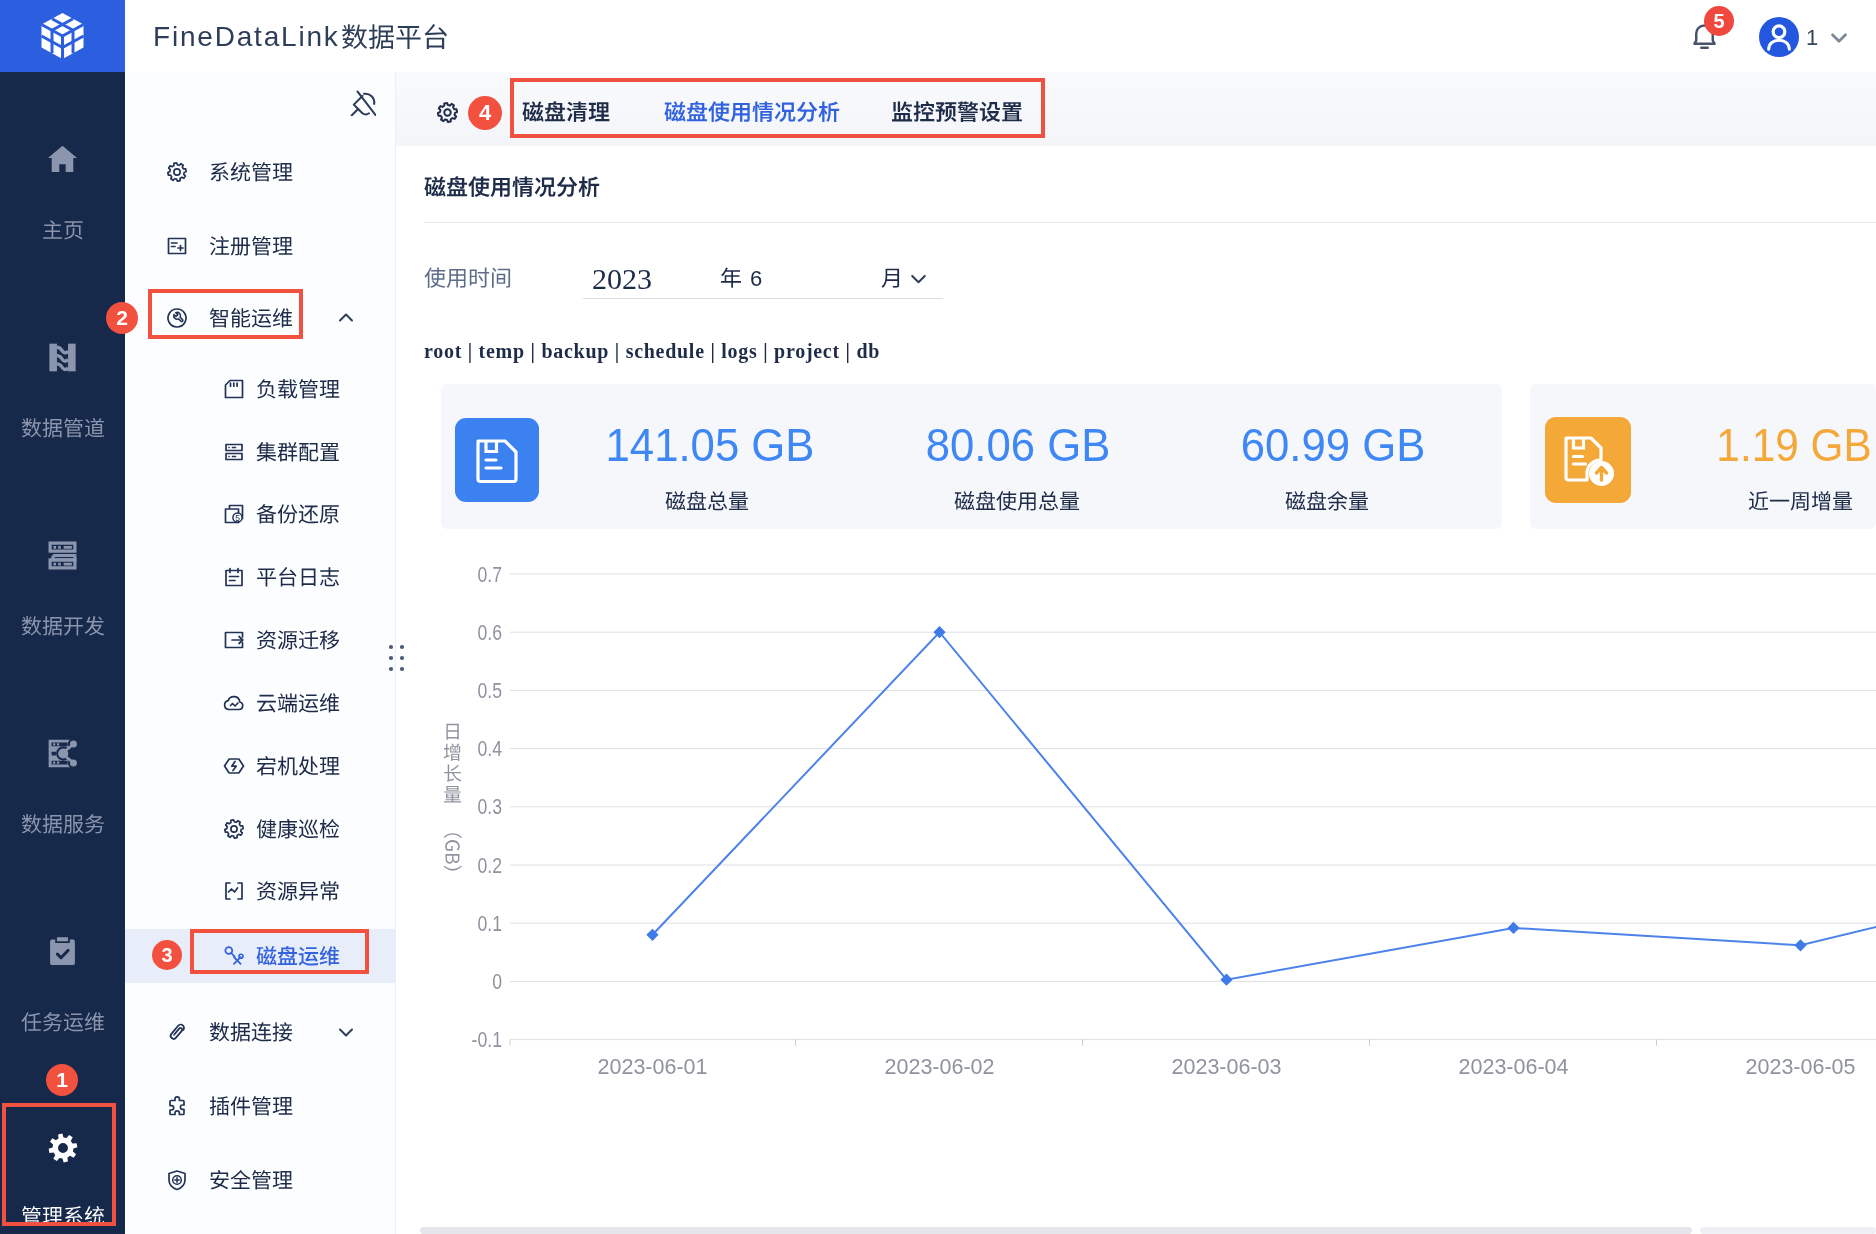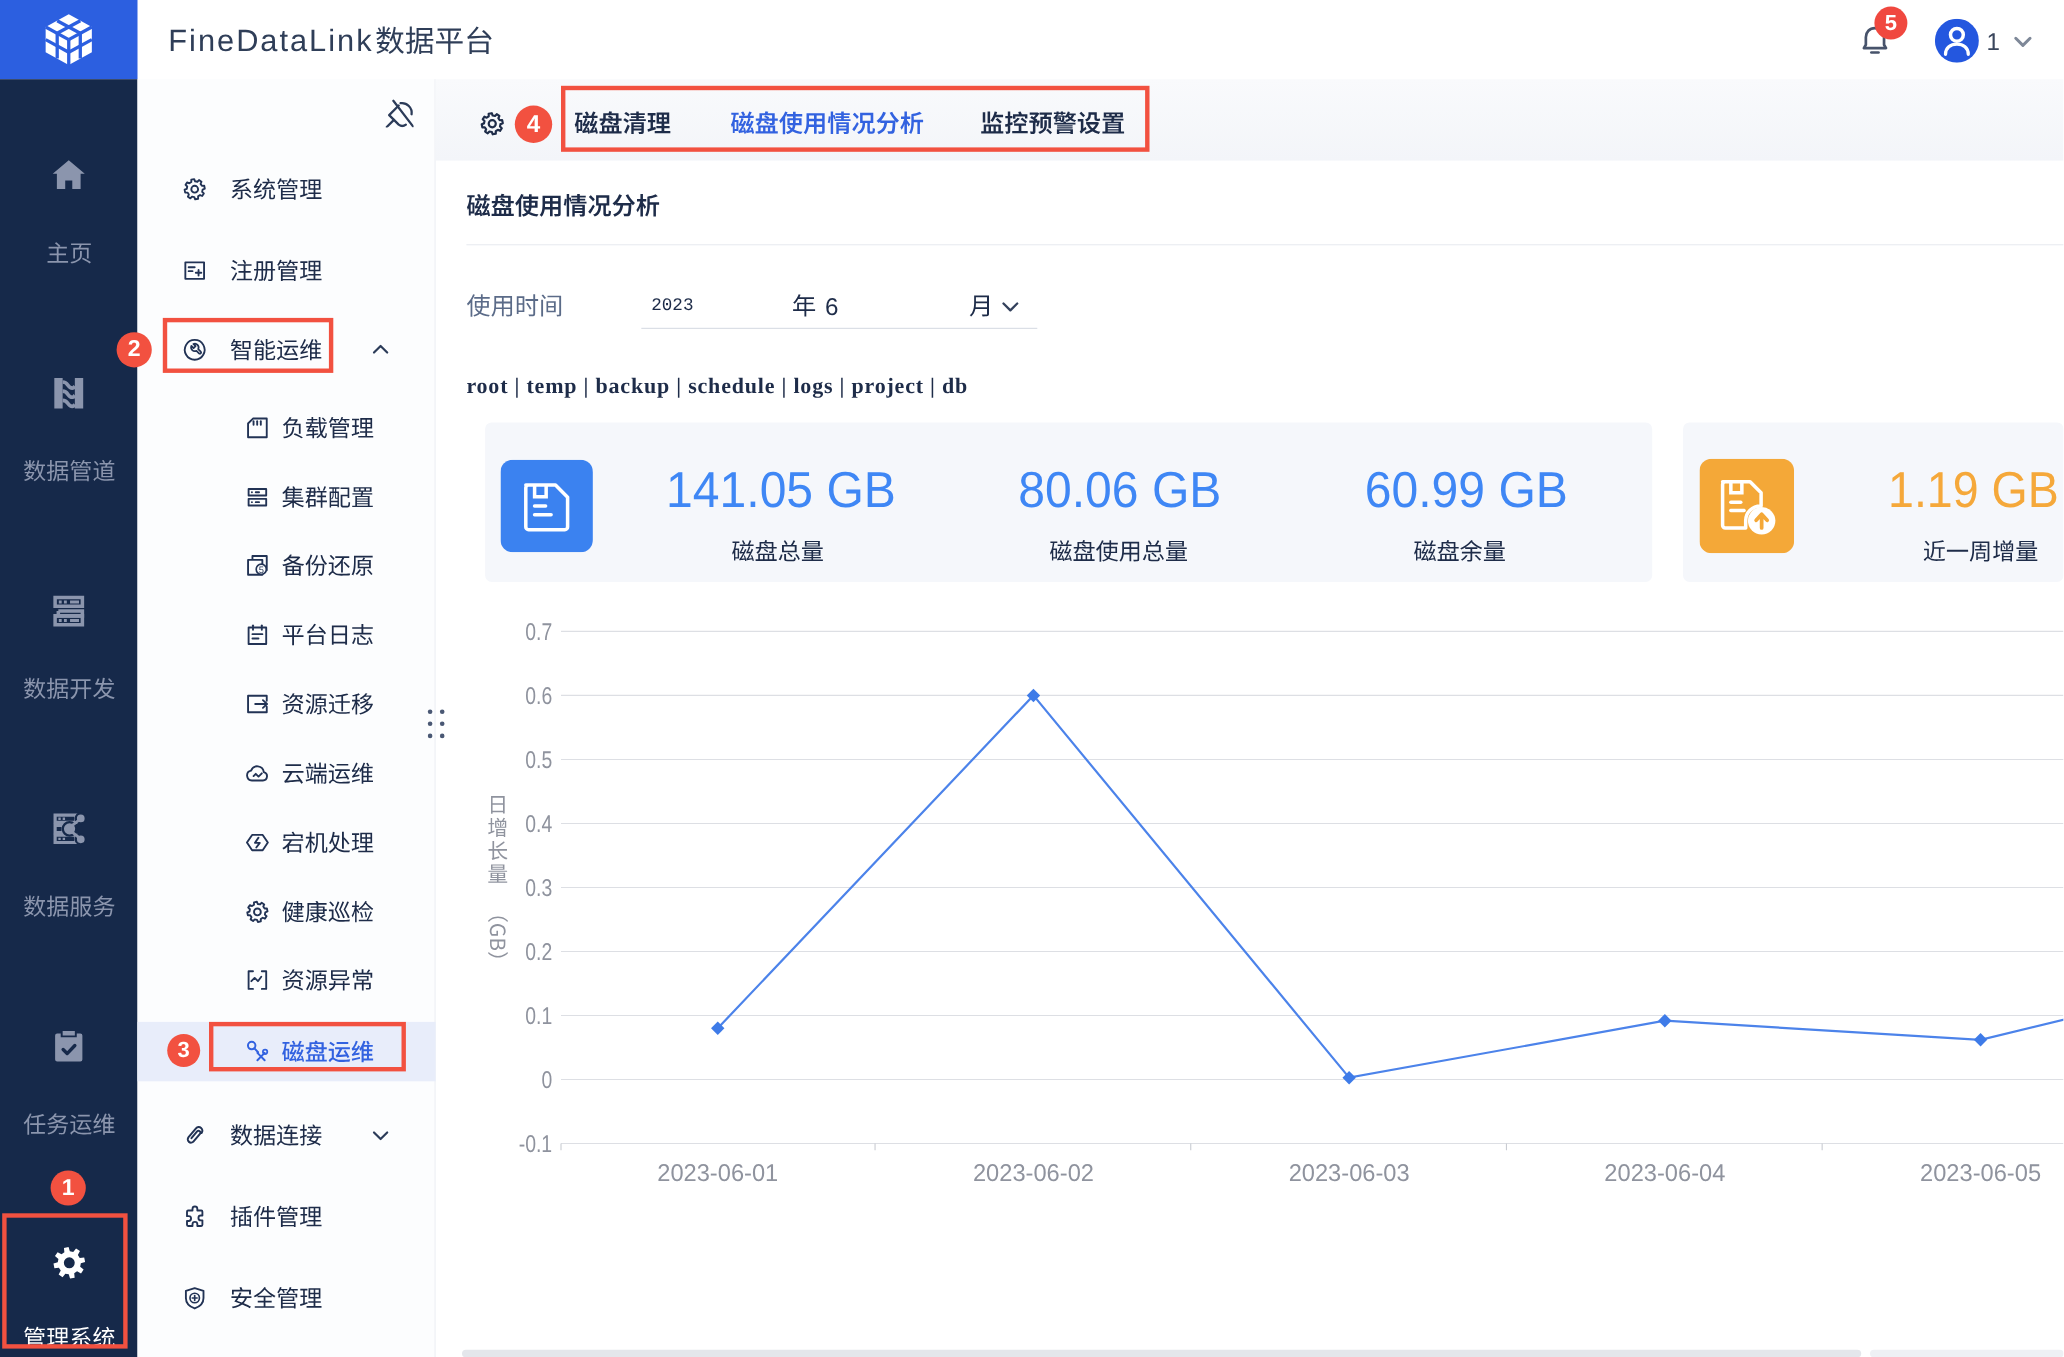--- a/index.html
+++ b/index.html
@@ -257,21 +257,21 @@
 <svg style="position:absolute;left:891.0px;top:94.4px" width="134" height="36" viewBox="0 -26.0 134 36">
       <path d="M13.2 -18.6 15.5 -18.1Q15.1 -16.4 14.4 -14.7Q13.8 -13.1 13 -11.6Q12.2 -10.2 11.3 -9.1Q11.1 -9.3 10.8 -9.6Q10.4 -9.9 10 -10.1Q9.7 -10.4 9.4 -10.5Q10.7 -12 11.7 -14.1Q12.7 -16.2 13.2 -18.6ZM13.5 -15.6H20.9V-13.5H12.6ZM1 -0.7H21.1V1.4H1ZM3.3 -6.9H18.9V-0H16.6V-4.9H14.3V-0H12.2V-4.9H9.9V-0H7.7V-4.9H5.5V-0H3.3ZM14 -11.4 15.8 -12.7Q16.5 -12.2 17.2 -11.5Q18 -10.9 18.7 -10.2Q19.4 -9.6 19.8 -9.1L17.9 -7.7Q17.5 -8.2 16.8 -8.9Q16.2 -9.5 15.4 -10.2Q14.7 -10.9 14 -11.4ZM6.8 -18.6H9.1V-7.9H6.8ZM2.4 -17.9H4.7V-8.6H2.4Z M22.6 -6.8Q23.9 -7.2 25.7 -7.8Q27.5 -8.4 29.3 -9L29.7 -6.9Q28 -6.3 26.3 -5.7Q24.5 -5.1 23.1 -4.6ZM22.9 -14.6H29.4V-12.4H22.9ZM25.2 -18.7H27.4V-0.9Q27.4 -0.1 27.2 0.4Q27 0.9 26.6 1.2Q26.1 1.4 25.4 1.5Q24.7 1.6 23.6 1.6Q23.6 1.2 23.4 0.5Q23.2 -0.1 23 -0.6Q23.6 -0.5 24.1 -0.5Q24.7 -0.5 24.9 -0.5Q25.1 -0.5 25.2 -0.6Q25.2 -0.7 25.2 -0.9ZM30.9 -7.7H41.7V-5.6H30.9ZM29.2 -0.9H43.3V1.2H29.2ZM29.9 -16.1H43V-12.2H40.8V-14.1H32.1V-12.1H29.9ZM35.1 -6.4H37.5V0.2H35.1ZM34.6 -18.2 36.8 -18.7Q37.1 -18 37.5 -17.2Q37.8 -16.4 38 -15.9L35.7 -15.2Q35.5 -15.8 35.2 -16.7Q34.9 -17.5 34.6 -18.2ZM36.9 -11.7 38.3 -13.1Q39 -12.5 39.8 -11.9Q40.6 -11.2 41.4 -10.6Q42.2 -10 42.7 -9.5L41.2 -7.9Q40.7 -8.4 40 -9.1Q39.3 -9.7 38.4 -10.4Q37.6 -11.1 36.9 -11.7ZM34 -13 36 -12.3Q35.4 -11.4 34.6 -10.6Q33.8 -9.7 33 -9Q32.1 -8.3 31.3 -7.7Q31.2 -7.9 31 -8.3Q30.7 -8.6 30.4 -9Q30.2 -9.3 30 -9.5Q31.1 -10.2 32.2 -11.1Q33.3 -12 34 -13Z M45.1 -17.7H52.2V-15.6H45.1ZM44.7 -10.5H53V-8.4H44.7ZM48 -9.5H50.3V-0.7Q50.3 0.2 50.1 0.7Q49.9 1.2 49.3 1.5Q48.8 1.7 47.9 1.8Q47.1 1.9 46 1.9Q45.9 1.4 45.7 0.7Q45.5 0.1 45.3 -0.4Q46 -0.4 46.7 -0.4Q47.4 -0.4 47.6 -0.4Q47.9 -0.4 47.9 -0.4Q48 -0.5 48 -0.7ZM51.5 -17.7H52L52.4 -17.8L53.8 -16.8Q53.3 -15.9 52.6 -15Q52 -14.1 51.2 -13.3Q50.5 -12.5 49.8 -11.9Q49.6 -12.2 49.2 -12.6Q48.8 -13 48.5 -13.2Q49.1 -13.8 49.6 -14.5Q50.2 -15.2 50.7 -15.9Q51.2 -16.6 51.5 -17.2ZM52.3 -10.5H52.6L53 -10.5L54.4 -10.2Q54.1 -8.9 53.6 -7.4Q53.2 -6 52.8 -5.1L51 -5.5Q51.2 -6.1 51.5 -6.9Q51.7 -7.7 51.9 -8.5Q52.2 -9.4 52.3 -10.2ZM45.6 -13 46.9 -14.5Q47.7 -14 48.6 -13.4Q49.6 -12.8 50.5 -12.2Q51.4 -11.6 52 -11.2L50.7 -9.4Q50.2 -9.9 49.3 -10.5Q48.4 -11.1 47.4 -11.8Q46.4 -12.4 45.6 -13ZM54.1 -17.7H65.3V-15.7H54.1ZM58.6 -16.7 61.2 -16.4Q60.9 -15.4 60.6 -14.4Q60.2 -13.4 59.9 -12.7L57.9 -13.1Q58.1 -13.9 58.3 -14.9Q58.5 -15.9 58.6 -16.7ZM58.4 -10.6H60.7V-6.5Q60.7 -5.4 60.4 -4.3Q60.2 -3.1 59.6 -2Q58.9 -1 57.6 0Q56.4 1 54.3 1.8Q54.1 1.4 53.7 0.9Q53.3 0.4 52.9 0.1Q54.7 -0.5 55.9 -1.3Q57 -2.1 57.5 -3Q58.1 -3.9 58.3 -4.8Q58.4 -5.7 58.4 -6.5ZM59.9 -1.6 61.5 -3Q62.1 -2.5 62.8 -1.9Q63.6 -1.3 64.3 -0.7Q65 -0.1 65.4 0.4L63.8 2Q63.4 1.5 62.7 0.9Q62 0.2 61.3 -0.4Q60.6 -1.1 59.9 -1.6ZM54.8 -13.9H64.4V-3.4H62.1V-11.8H57V-3.3H54.8Z M71.2 0H82.8V1.2H71.2ZM70 -4.3H84.1V-3.1H70ZM70 -6.2H84.1V-5H70ZM67.4 -8.4H86.7V-6.9H67.4ZM69.8 -2.4H84.4V1.9H82.1V-1.2H72V1.9H69.8ZM67.1 -17.7H77.6V-16.3H67.1ZM69.5 -18.6H71.4V-15.6H69.5ZM73.4 -18.6H75.4V-15.7H73.4ZM79.7 -16.8H86.9V-15.3H79.7ZM69.3 -15.1H75.4V-13.9H69.3ZM79.8 -18.7 81.6 -18.2Q81.1 -16.6 80.1 -15.1Q79.2 -13.7 78.1 -12.7Q77.9 -12.9 77.6 -13.1Q77.4 -13.3 77.1 -13.6Q76.8 -13.8 76.5 -13.9Q77.6 -14.8 78.5 -16Q79.3 -17.3 79.8 -18.7ZM83.6 -16.1 85.6 -16Q85.2 -14.1 84.2 -12.8Q83.2 -11.5 81.8 -10.6Q80.3 -9.7 78.5 -9.1Q78.4 -9.4 78.2 -9.7Q78 -10 77.8 -10.3Q77.6 -10.6 77.4 -10.8Q79.9 -11.4 81.5 -12.7Q83.1 -13.9 83.6 -16.1ZM80.2 -15.6Q81.1 -13.8 83 -12.5Q84.8 -11.2 87.4 -10.7Q87 -10.4 86.7 -9.9Q86.3 -9.4 86.1 -9Q83.4 -9.7 81.5 -11.3Q79.6 -12.8 78.6 -15.2ZM69.1 -13.3H73.6V-10H69.1V-11.1H72V-12.1H69.1ZM74.8 -15.1H76.8Q76.8 -15.1 76.8 -14.8Q76.8 -14.6 76.8 -14.4Q76.7 -13 76.6 -12Q76.5 -11.1 76.4 -10.6Q76.2 -10 76 -9.8Q75.8 -9.5 75.5 -9.4Q75.2 -9.3 74.9 -9.2Q74.6 -9.2 74.2 -9.2Q73.7 -9.2 73.2 -9.2Q73.2 -9.5 73.1 -10Q72.9 -10.4 72.8 -10.8Q73.2 -10.7 73.4 -10.7Q73.7 -10.7 73.9 -10.7Q74 -10.7 74.1 -10.7Q74.2 -10.8 74.3 -10.9Q74.5 -11.1 74.6 -12Q74.7 -12.8 74.8 -14.8ZM69 -15.8 70.8 -15.5Q70.3 -14.4 69.6 -13.4Q68.9 -12.4 67.8 -11.6Q67.6 -11.9 67.2 -12.2Q66.8 -12.6 66.5 -12.8Q67.5 -13.5 68.1 -14.3Q68.7 -15.1 69 -15.8ZM68.5 -13.3H70.1V-9.4H68.5ZM75.4 -9.3 77.5 -9.8Q77.8 -9.4 78 -8.9Q78.3 -8.4 78.4 -8L76.2 -7.4Q76.1 -7.8 75.9 -8.3Q75.6 -8.9 75.4 -9.3Z M90.3 -16.9 91.9 -18.3Q92.5 -17.8 93.1 -17.2Q93.8 -16.6 94.4 -16.1Q95 -15.5 95.4 -15L93.8 -13.3Q93.4 -13.8 92.8 -14.5Q92.3 -15.1 91.6 -15.7Q90.9 -16.4 90.3 -16.9ZM91.7 1.6 91.2 -0.5 91.6 -1.3 95.9 -4.8Q96.1 -4.3 96.3 -3.7Q96.6 -3.1 96.8 -2.8Q95.3 -1.6 94.3 -0.8Q93.4 -0 92.9 0.4Q92.3 0.9 92.1 1.1Q91.8 1.4 91.7 1.6ZM88.8 -11.8H92.8V-9.6H88.8ZM99 -17.9H105V-15.7H99ZM96.4 -9H106.5V-6.8H96.4ZM105.8 -9H106.2L106.6 -9.1L108.1 -8.5Q107.4 -6.2 106.2 -4.5Q105.1 -2.8 103.5 -1.5Q102 -0.3 100.1 0.5Q98.2 1.4 96.1 1.9Q96 1.4 95.7 0.8Q95.4 0.2 95 -0.2Q97 -0.5 98.7 -1.2Q100.4 -1.9 101.8 -3Q103.2 -4 104.2 -5.4Q105.3 -6.9 105.8 -8.7ZM99.1 -7.2Q100 -5.4 101.4 -4Q102.9 -2.6 104.9 -1.6Q106.9 -0.6 109.4 -0.2Q109.1 0.1 108.8 0.5Q108.6 0.8 108.3 1.2Q108.1 1.6 107.9 1.9Q104.1 1 101.4 -1.1Q98.7 -3.3 97.1 -6.6ZM98.5 -17.9H100.7V-15.4Q100.7 -14.3 100.4 -13.2Q100.1 -12.1 99.2 -11.1Q98.4 -10.1 96.8 -9.3Q96.7 -9.6 96.4 -9.9Q96.1 -10.3 95.8 -10.6Q95.5 -10.9 95.3 -11.1Q96.7 -11.7 97.4 -12.4Q98 -13.1 98.2 -13.9Q98.5 -14.7 98.5 -15.5ZM103.9 -17.9H106.1V-13Q106.1 -12.5 106.2 -12.3Q106.2 -12.1 106.5 -12.1Q106.6 -12.1 106.9 -12.1Q107.1 -12.1 107.4 -12.1Q107.6 -12.1 107.7 -12.1Q108 -12.1 108.3 -12.2Q108.7 -12.2 108.9 -12.3Q108.9 -11.8 109 -11.3Q109 -10.7 109.1 -10.3Q108.8 -10.2 108.5 -10.2Q108.1 -10.1 107.8 -10.1Q107.6 -10.1 107.3 -10.1Q107 -10.1 106.7 -10.1Q106.4 -10.1 106.3 -10.1Q105.3 -10.1 104.8 -10.4Q104.2 -10.7 104.1 -11.4Q103.9 -12 103.9 -13ZM91.7 1.6Q91.6 1.3 91.4 0.9Q91.2 0.5 90.9 0.2Q90.7 -0.2 90.5 -0.4Q90.7 -0.6 91 -0.9Q91.2 -1.2 91.4 -1.6Q91.6 -2 91.6 -2.6V-11.8H93.9V-0.8Q93.9 -0.8 93.5 -0.6Q93.2 -0.3 92.8 0Q92.3 0.4 92 0.8Q91.7 1.2 91.7 1.6Z M124.5 -16.2V-14.8H127.4V-16.2ZM119.6 -16.2V-14.8H122.4V-16.2ZM114.6 -16.2V-14.8H117.4V-16.2ZM112.4 -17.8H129.8V-13.1H112.4ZM111.4 -12.1H130.3V-10.4H111.4ZM119.7 -13.6 122.1 -13.5Q122 -12.3 121.7 -11Q121.5 -9.7 121.3 -8.8H119.1Q119.2 -9.4 119.3 -10.3Q119.4 -11.1 119.5 -12Q119.6 -12.9 119.7 -13.6ZM111.2 -0.4H130.9V1.3H111.2ZM115 -7H126.9V-5.8H115ZM115.1 -4.8H126.9V-3.6H115.1ZM115.2 -2.6H127.1V-1.4H115.2ZM113.8 -9.4H128.1V0.5H125.8V-7.9H116.1V0.5H113.8Z" fill="#1e2c49"></path>
     </svg>
 <svg style="position:absolute;left:424.0px;top:169.4px" width="178" height="36" viewBox="0 -26.0 178 36">
       <path d="M0.8 -17.5H7.5V-15.6H0.8ZM3.1 -10.8H7.3V-0.8H3.1V-2.7H5.5V-9H3.1ZM3 -16.5 5 -16.2Q4.7 -13.9 4.2 -11.7Q3.7 -9.5 3 -7.6Q2.3 -5.7 1.3 -4.2Q1.3 -4.5 1.1 -4.9Q1 -5.4 0.8 -5.8Q0.6 -6.3 0.4 -6.5Q1.2 -7.7 1.7 -9.3Q2.2 -10.9 2.5 -12.7Q2.8 -14.5 3 -16.5ZM2.2 -10.8H3.9V0.9H2.2ZM7.9 -14.8H21.2V-12.7H7.9ZM9.7 -17.9 11.6 -18.6Q12.2 -17.9 12.7 -17Q13.1 -16.1 13.4 -15.4L11.4 -14.5Q11.2 -15.2 10.7 -16.2Q10.2 -17.1 9.7 -17.9ZM11.6 -3.8 13.2 -4Q13.4 -3.2 13.7 -2.3Q13.9 -1.3 14 -0.4Q14.2 0.5 14.3 1.2L12.6 1.5Q12.6 0.8 12.4 -0.1Q12.3 -1 12.1 -2Q11.8 -3 11.6 -3.8ZM17.1 -18.6 19.4 -18Q18.9 -16.9 18.3 -15.8Q17.7 -14.6 17.2 -13.9L15.3 -14.5Q15.7 -15 16 -15.8Q16.3 -16.5 16.6 -17.2Q16.9 -18 17.1 -18.6ZM18.5 -3.8 20.1 -4.1Q20.4 -3.3 20.7 -2.3Q21 -1.4 21.2 -0.4Q21.4 0.5 21.5 1.2L19.8 1.6Q19.7 0.8 19.5 -0.1Q19.3 -1 19 -2Q18.8 -2.9 18.5 -3.8ZM8.1 -5.3Q8.1 -5.5 7.9 -5.8Q7.8 -6.2 7.7 -6.6Q7.6 -6.9 7.4 -7.2Q7.7 -7.3 7.9 -7.5Q8.1 -7.8 8.4 -8.2Q8.5 -8.5 8.8 -9.2Q9.1 -9.9 9.5 -10.9Q9.8 -11.9 10 -12.8L12 -12Q11.5 -10.5 10.7 -9Q9.9 -7.5 9.1 -6.3V-6.3Q9.1 -6.3 8.9 -6.1Q8.6 -5.9 8.4 -5.7Q8.1 -5.5 8.1 -5.3ZM8.1 -5.3 8.1 -6.8 9 -7.4 12.5 -7.7Q12.4 -7.3 12.4 -6.8Q12.3 -6.3 12.3 -5.9Q11.1 -5.8 10.4 -5.7Q9.6 -5.6 9.2 -5.6Q8.7 -5.5 8.5 -5.4Q8.3 -5.4 8.1 -5.3ZM7.9 1.1Q7.8 0.9 7.7 0.5Q7.6 0.2 7.4 -0.2Q7.3 -0.6 7.2 -0.8Q7.6 -0.9 7.9 -1.4Q8.3 -1.8 8.7 -2.5Q9 -2.8 9.4 -3.6Q9.9 -4.4 10.4 -5.5Q11 -6.6 11.5 -7.8Q12.1 -9.1 12.5 -10.3L14.5 -9.5Q13.8 -7.8 12.9 -6.1Q12 -4.4 11 -2.8Q10.1 -1.3 9.1 -0V0Q9.1 0 8.9 0.1Q8.7 0.2 8.5 0.4Q8.2 0.6 8 0.8Q7.9 0.9 7.9 1.1ZM7.9 1.1 7.8 -0.5 8.7 -1.1 13.3 -1.7Q13.3 -1.3 13.2 -0.8Q13.2 -0.3 13.2 -0Q11.7 0.2 10.7 0.4Q9.7 0.6 9.1 0.7Q8.6 0.8 8.3 0.9Q8 1 7.9 1.1ZM14.6 -5.3Q14.6 -5.5 14.4 -5.9Q14.3 -6.2 14.2 -6.6Q14 -7 13.9 -7.2Q14.2 -7.3 14.4 -7.6Q14.6 -7.9 14.8 -8.3Q14.9 -8.6 15.2 -9.3Q15.5 -10 15.9 -10.9Q16.2 -11.9 16.3 -12.9L18.4 -12Q18 -11 17.6 -10Q17.2 -9 16.7 -8Q16.1 -7.1 15.6 -6.4V-6.3Q15.6 -6.3 15.4 -6.1Q15.1 -6 14.9 -5.7Q14.6 -5.5 14.6 -5.3ZM14.6 -5.3 14.6 -6.8 15.5 -7.4 19 -7.7Q18.9 -7.3 18.9 -6.8Q18.8 -6.2 18.8 -5.9Q17.6 -5.8 16.9 -5.7Q16.1 -5.6 15.7 -5.5Q15.2 -5.5 15 -5.4Q14.8 -5.3 14.6 -5.3ZM14.7 1.1Q14.6 0.9 14.5 0.5Q14.4 0.2 14.3 -0.2Q14.1 -0.6 14 -0.9Q14.4 -1 14.7 -1.4Q15.1 -1.8 15.5 -2.5Q15.7 -2.9 16.1 -3.7Q16.5 -4.4 17.1 -5.5Q17.6 -6.6 18.1 -7.8Q18.6 -9.1 19 -10.3L21 -9.5Q20.3 -7.8 19.5 -6.1Q18.7 -4.4 17.8 -2.8Q16.9 -1.3 15.9 -0.1V0Q15.9 0 15.8 0.1Q15.6 0.2 15.3 0.4Q15.1 0.6 14.9 0.8Q14.7 0.9 14.7 1.1ZM14.7 1.1 14.6 -0.5 15.5 -1.1 20.2 -1.8Q20.2 -1.4 20.2 -0.8Q20.1 -0.3 20.2 -0Q18.5 0.2 17.5 0.4Q16.5 0.6 16 0.7Q15.4 0.8 15.1 0.9Q14.9 1 14.7 1.1Z M27.4 -17H39.1V-15.2H27.4ZM23.1 -12.3H43.1V-10.2H23.1ZM26.4 -17H28.7V-13.1Q28.7 -11.9 28.4 -10.5Q28.2 -9.1 27.4 -7.9Q26.7 -6.6 25.2 -5.7Q25 -5.9 24.7 -6.2Q24.4 -6.5 24 -6.9Q23.7 -7.2 23.4 -7.3Q24.8 -8.1 25.4 -9.1Q26 -10.1 26.2 -11.2Q26.4 -12.2 26.4 -13.2ZM37.9 -17H40.3V-8.5Q40.3 -7.7 40.1 -7.3Q39.9 -6.8 39.3 -6.6Q38.7 -6.4 37.9 -6.3Q37.1 -6.3 36 -6.3Q35.9 -6.7 35.7 -7.3Q35.5 -7.8 35.3 -8.2Q35.9 -8.2 36.6 -8.2Q37.3 -8.2 37.5 -8.2Q37.9 -8.2 37.9 -8.5ZM31.9 -18.8 34.5 -18.4Q34.1 -17.7 33.8 -17.1Q33.5 -16.5 33.3 -16L31 -16.5Q31.2 -17 31.5 -17.7Q31.8 -18.3 31.9 -18.8ZM30.6 -13.7 31.7 -15.1Q32.3 -14.9 33 -14.6Q33.7 -14.3 34.3 -13.9Q34.9 -13.6 35.3 -13.2L34.1 -11.7Q33.8 -12.1 33.2 -12.4Q32.6 -12.8 31.9 -13.2Q31.2 -13.5 30.6 -13.7ZM30.3 -8.9 31.5 -10.3Q32.1 -10 32.8 -9.7Q33.5 -9.3 34.1 -9Q34.8 -8.6 35.2 -8.3L34 -6.8Q33.6 -7.1 33 -7.5Q32.4 -7.9 31.7 -8.3Q31 -8.6 30.3 -8.9ZM22.9 -0.7H43.1V1.3H22.9ZM25.3 -5.8H40.7V0.3H38.4V-4H36.2V0.3H34.1V-4H31.9V0.3H29.7V-4H27.5V0.3H25.3Z M51.2 -16.4H65.3V-14.2H51.2ZM53.9 -10.6V-8.1H62.4V-10.6ZM51.8 -12.5H64.7V-6.2H51.8ZM53.6 -5.9Q54.6 -4.2 56.3 -3.1Q58.1 -1.9 60.4 -1.2Q62.7 -0.5 65.6 -0.2Q65.3 0 65.1 0.4Q64.8 0.8 64.6 1.2Q64.3 1.6 64.2 1.9Q61.2 1.5 58.9 0.6Q56.5 -0.3 54.7 -1.8Q52.9 -3.2 51.7 -5.3ZM56.9 -18.5H59.3V-8.6Q59.3 -7.2 59.1 -6Q58.9 -4.7 58.5 -3.5Q58.1 -2.3 57.2 -1.3Q56.4 -0.3 55.1 0.5Q53.7 1.4 51.8 1.9Q51.7 1.7 51.4 1.3Q51.2 0.9 50.9 0.6Q50.6 0.2 50.3 -0Q52.2 -0.5 53.4 -1.1Q54.6 -1.8 55.3 -2.6Q56 -3.4 56.4 -4.4Q56.7 -5.4 56.8 -6.4Q56.9 -7.5 56.9 -8.6ZM49.8 -18.7 52 -18Q51.2 -16.1 50.2 -14.3Q49.2 -12.4 48 -10.8Q46.8 -9.1 45.6 -7.9Q45.5 -8.2 45.3 -8.6Q45 -9.1 44.8 -9.6Q44.5 -10 44.3 -10.3Q45.4 -11.3 46.4 -12.7Q47.4 -14 48.3 -15.5Q49.2 -17.1 49.8 -18.7ZM47.6 -12.7 49.8 -14.9 49.8 -14.9V2H47.6Z M70.5 -17.1H84.2V-14.9H70.5ZM70.5 -12.1H84.3V-9.8H70.5ZM70.5 -6.8H84.3V-4.6H70.5ZM69.2 -17.1H71.5V-9.2Q71.5 -7.9 71.4 -6.4Q71.3 -4.9 71 -3.4Q70.7 -1.9 70 -0.5Q69.4 0.9 68.4 2Q68.2 1.8 67.9 1.5Q67.5 1.2 67.2 0.9Q66.8 0.6 66.6 0.5Q67.5 -0.5 68 -1.7Q68.5 -2.9 68.8 -4.2Q69 -5.5 69.1 -6.8Q69.2 -8.1 69.2 -9.2ZM83.4 -17.1H85.7V-1Q85.7 0 85.5 0.6Q85.2 1.1 84.6 1.4Q84 1.7 82.9 1.7Q81.9 1.8 80.4 1.8Q80.3 1.3 80.1 0.7Q79.9 -0 79.6 -0.5Q80.3 -0.4 81 -0.4Q81.6 -0.4 82.1 -0.4Q82.6 -0.4 82.8 -0.4Q83.1 -0.4 83.3 -0.6Q83.4 -0.7 83.4 -1ZM76 -16.2H78.4V1.7H76Z M98 -6H105.9V-4.3H98ZM95.4 -17.1H108.5V-15.4H95.4ZM96 -14.3H108V-12.7H96ZM94.8 -11.6H109.2V-9.9H94.8ZM98 -3.1H105.9V-1.4H98ZM96.3 -8.9H105.8V-7.2H98.5V1.9H96.3ZM105.4 -8.9H107.7V-0.4Q107.7 0.4 107.5 0.8Q107.3 1.3 106.7 1.5Q106.2 1.8 105.3 1.8Q104.5 1.9 103.4 1.9Q103.3 1.4 103.1 0.9Q102.9 0.3 102.7 -0.1Q103.4 -0.1 104.1 -0.1Q104.8 -0.1 105 -0.1Q105.4 -0.1 105.4 -0.5ZM100.7 -18.6H103.1V-11.1H100.7ZM91.2 -18.6H93.4V1.9H91.2ZM89.4 -14.3 91 -14.1Q91 -13.2 90.9 -12.1Q90.8 -11 90.6 -9.9Q90.4 -8.8 90.2 -8L88.4 -8.6Q88.7 -9.3 88.9 -10.3Q89.1 -11.3 89.2 -12.4Q89.3 -13.4 89.4 -14.3ZM93.1 -15 94.6 -15.6Q95 -14.8 95.4 -13.9Q95.7 -13 95.9 -12.4L94.3 -11.7Q94.2 -12.3 93.8 -13.2Q93.5 -14.2 93.1 -15Z M124.5 -8.5H126.8V-1.3Q126.8 -0.8 126.9 -0.6Q127 -0.5 127.4 -0.5Q127.5 -0.5 127.6 -0.5Q127.8 -0.5 128.1 -0.5Q128.3 -0.5 128.5 -0.5Q128.7 -0.5 128.8 -0.5Q129 -0.5 129.1 -0.7Q129.3 -1 129.3 -1.7Q129.4 -2.4 129.4 -3.8Q129.7 -3.6 130 -3.4Q130.4 -3.3 130.8 -3.1Q131.2 -3 131.5 -2.9Q131.4 -1.1 131.1 -0.1Q130.9 0.9 130.4 1.2Q129.9 1.6 129 1.6Q128.8 1.6 128.6 1.6Q128.3 1.6 128 1.6Q127.7 1.6 127.4 1.6Q127.2 1.6 127 1.6Q126 1.6 125.5 1.4Q124.9 1.1 124.7 0.5Q124.5 -0.2 124.5 -1.3ZM111.3 -15.8 112.9 -17.4Q113.6 -16.9 114.4 -16.2Q115.1 -15.6 115.7 -14.9Q116.4 -14.3 116.7 -13.7L115 -11.9Q114.7 -12.5 114.1 -13.2Q113.5 -13.9 112.7 -14.6Q112 -15.2 111.3 -15.8ZM110.7 -2.4Q111.3 -3.2 112.1 -4.3Q112.9 -5.4 113.7 -6.7Q114.5 -8 115.2 -9.2L116.7 -7.5Q116.1 -6.4 115.4 -5.2Q114.7 -4 114 -2.8Q113.2 -1.7 112.5 -0.6ZM120.2 -15.3V-10.3H127.5V-15.3ZM117.9 -17.6H129.9V-8.1H117.9ZM120.2 -8.6H122.5Q122.4 -6.7 122.2 -5.1Q121.9 -3.5 121.3 -2.2Q120.7 -0.9 119.6 0.2Q118.5 1.2 116.6 1.9Q116.4 1.5 116 0.9Q115.6 0.4 115.2 0.1Q116.8 -0.5 117.8 -1.4Q118.8 -2.2 119.2 -3.3Q119.7 -4.4 119.9 -5.7Q120.1 -7 120.2 -8.6Z M136.2 -10.5H148.3V-8.2H136.2ZM147.6 -10.5H150Q150 -10.5 150 -10.3Q150 -10.1 150 -9.8Q150 -9.6 150 -9.4Q149.9 -7 149.8 -5.2Q149.7 -3.4 149.5 -2.3Q149.4 -1.1 149.2 -0.4Q149 0.3 148.7 0.6Q148.3 1.2 147.8 1.3Q147.4 1.5 146.8 1.6Q146.2 1.7 145.3 1.7Q144.4 1.7 143.4 1.6Q143.4 1.1 143.1 0.4Q142.9 -0.2 142.6 -0.7Q143.6 -0.6 144.4 -0.6Q145.2 -0.6 145.6 -0.6Q146.2 -0.6 146.5 -0.9Q146.8 -1.2 147 -2.2Q147.2 -3.2 147.3 -5.1Q147.5 -7 147.6 -10.1ZM138.9 -18.3 141.4 -17.6Q140.6 -15.7 139.6 -14Q138.5 -12.2 137.3 -10.7Q136.1 -9.3 134.8 -8.2Q134.6 -8.4 134.2 -8.8Q133.8 -9.1 133.5 -9.5Q133.1 -9.8 132.8 -10Q134.1 -11 135.2 -12.3Q136.4 -13.6 137.3 -15.1Q138.3 -16.7 138.9 -18.3ZM147.1 -18.3Q147.6 -17.3 148.3 -16.2Q149 -15 149.8 -14Q150.7 -12.9 151.6 -12Q152.5 -11.1 153.3 -10.4Q153 -10.1 152.7 -9.8Q152.3 -9.4 152 -9.1Q151.6 -8.7 151.4 -8.4Q150.5 -9.2 149.6 -10.2Q148.7 -11.3 147.9 -12.5Q147 -13.7 146.2 -15Q145.5 -16.2 144.8 -17.5ZM140.2 -9.8H142.7Q142.5 -8 142.1 -6.2Q141.8 -4.5 140.9 -3Q140.1 -1.4 138.7 -0.2Q137.2 1.1 134.8 2Q134.7 1.7 134.4 1.3Q134.2 0.9 133.9 0.5Q133.6 0.1 133.3 -0.1Q135.5 -0.8 136.8 -1.9Q138.1 -2.9 138.8 -4.2Q139.5 -5.5 139.7 -6.9Q140 -8.3 140.2 -9.8Z M165.6 -11.2H175.2V-8.9H165.6ZM172 -18.4 174 -16.5Q172.8 -16 171.3 -15.6Q169.8 -15.2 168.3 -14.8Q166.7 -14.5 165.3 -14.3Q165.2 -14.7 165 -15.3Q164.7 -15.8 164.5 -16.2Q165.9 -16.5 167.3 -16.8Q168.7 -17.2 169.9 -17.6Q171.1 -18 172 -18.4ZM170 -10.5H172.3V1.9H170ZM155.1 -14H163.5V-11.8H155.1ZM158.2 -18.6H160.5V1.9H158.2ZM158.1 -12.6 159.5 -12.1Q159.3 -10.7 158.9 -9.3Q158.5 -7.9 158 -6.5Q157.5 -5.2 156.9 -4Q156.3 -2.8 155.7 -2Q155.5 -2.5 155.1 -3.1Q154.8 -3.7 154.5 -4.2Q155.1 -4.9 155.6 -5.9Q156.2 -6.9 156.7 -8Q157.1 -9.1 157.5 -10.3Q157.9 -11.5 158.1 -12.6ZM160.2 -11.2Q160.4 -11 160.9 -10.4Q161.3 -9.8 161.8 -9.1Q162.4 -8.4 162.8 -7.8Q163.2 -7.2 163.4 -6.9L162 -5.1Q161.8 -5.6 161.4 -6.2Q161 -6.9 160.6 -7.7Q160.2 -8.4 159.8 -9.1Q159.4 -9.7 159.1 -10.1ZM164.5 -16.2H166.7V-9.6Q166.7 -8.3 166.7 -6.8Q166.6 -5.3 166.3 -3.8Q166 -2.2 165.6 -0.8Q165.1 0.7 164.3 1.9Q164.1 1.7 163.7 1.4Q163.4 1.2 163 1Q162.6 0.8 162.3 0.7Q163.1 -0.4 163.5 -1.7Q164 -3 164.2 -4.4Q164.4 -5.8 164.4 -7.1Q164.5 -8.4 164.5 -9.6Z" fill="#1e2c49"></path>
     </svg>
 <div style="position:absolute;left:424px;top:222px;width:1452px;height:1px;background:#e9ebf0;"></div>
 <svg style="position:absolute;left:424.0px;top:260.4px" width="90" height="36" viewBox="0 -26.0 90 36">
       <path d="M7.1 -16H21.2V-14.5H7.1ZM9.2 -11V-7.7H18.8V-11ZM7.7 -12.4H20.4V-6.3H7.7ZM9.1 -5.8Q10.1 -4.1 11.9 -2.8Q13.7 -1.6 16.1 -0.8Q18.5 -0 21.4 0.3Q21.2 0.5 21 0.7Q20.8 1 20.7 1.3Q20.5 1.6 20.4 1.8Q17.5 1.4 15 0.5Q12.6 -0.5 10.7 -1.9Q8.9 -3.4 7.7 -5.4ZM13.2 -18.4H14.8V-8.7Q14.8 -7.4 14.7 -6.1Q14.5 -4.9 14.1 -3.7Q13.7 -2.5 12.9 -1.5Q12 -0.5 10.7 0.4Q9.3 1.2 7.3 1.8Q7.2 1.6 7 1.4Q6.8 1.1 6.6 0.9Q6.4 0.6 6.3 0.5Q8.2 -0 9.5 -0.8Q10.8 -1.5 11.5 -2.4Q12.3 -3.3 12.6 -4.3Q13 -5.4 13.1 -6.5Q13.2 -7.6 13.2 -8.7ZM6.1 -18.5 7.7 -18Q6.9 -16.2 5.9 -14.4Q4.9 -12.6 3.8 -11Q2.6 -9.4 1.4 -8.2Q1.3 -8.4 1.1 -8.7Q1 -9 0.8 -9.3Q0.6 -9.6 0.5 -9.8Q1.6 -10.9 2.6 -12.3Q3.7 -13.7 4.6 -15.3Q5.5 -16.9 6.1 -18.5ZM3.8 -12.8 5.4 -14.3 5.4 -14.3V1.9H3.8Z M26.3 -16.9H40.5V-15.4H26.3ZM26.3 -11.8H40.5V-10.2H26.3ZM26.2 -6.5H40.5V-5H26.2ZM25.4 -16.9H27V-9Q27 -7.7 26.9 -6.3Q26.8 -4.8 26.5 -3.4Q26.2 -1.9 25.6 -0.6Q25 0.8 24 1.9Q23.9 1.7 23.6 1.5Q23.4 1.3 23.1 1.1Q22.9 0.9 22.7 0.8Q23.6 -0.2 24.2 -1.5Q24.7 -2.7 25 -3.9Q25.2 -5.2 25.3 -6.5Q25.4 -7.8 25.4 -9ZM39.9 -16.9H41.5V-0.5Q41.5 0.3 41.3 0.7Q41.1 1.2 40.5 1.4Q40 1.6 39 1.6Q38 1.7 36.4 1.6Q36.4 1.3 36.2 0.8Q36 0.4 35.8 0Q36.6 0.1 37.3 0.1Q38 0.1 38.6 0.1Q39.1 0.1 39.3 0.1Q39.6 0.1 39.7 -0.1Q39.9 -0.2 39.9 -0.5ZM32.3 -16.3H33.9V1.6H32.3Z M46.6 -16.6H52.7V-2.3H46.6V-3.8H51.1V-15.1H46.6ZM46.7 -10.3H51.7V-8.9H46.7ZM45.8 -16.6H47.4V-0.6H45.8ZM53.7 -14.1H65.2V-12.4H53.7ZM60.8 -18.4H62.5V-0.7Q62.5 0.2 62.2 0.6Q62 1 61.4 1.2Q60.8 1.4 59.7 1.5Q58.6 1.5 57 1.5Q56.9 1.2 56.7 0.7Q56.6 0.2 56.4 -0.1Q57.2 -0.1 58 -0.1Q58.8 -0.1 59.4 -0.1Q59.9 -0.1 60.2 -0.1Q60.5 -0.1 60.7 -0.3Q60.8 -0.4 60.8 -0.7ZM54.4 -10 55.8 -10.7Q56.4 -9.8 57 -8.9Q57.7 -7.9 58.3 -7Q58.9 -6.1 59.2 -5.4L57.8 -4.6Q57.4 -5.3 56.9 -6.2Q56.3 -7.1 55.7 -8.1Q55 -9.1 54.4 -10Z M68 -13.5H69.7V1.8H68ZM68.3 -17.4 69.6 -18.2Q70.1 -17.7 70.7 -17.2Q71.2 -16.6 71.6 -16.1Q72.1 -15.5 72.4 -15.1L71 -14.2Q70.7 -14.6 70.3 -15.2Q69.9 -15.7 69.4 -16.3Q68.8 -16.9 68.3 -17.4ZM73.7 -17.2H85.3V-15.7H73.7ZM84.4 -17.2H86.1V-0.3Q86.1 0.4 85.9 0.8Q85.7 1.2 85.3 1.4Q84.9 1.6 84.2 1.6Q83.4 1.7 82.4 1.7Q82.4 1.4 82.2 0.9Q82.1 0.4 81.9 0.1Q82.6 0.2 83.2 0.2Q83.8 0.2 84 0.2Q84.2 0.1 84.3 0.1Q84.4 -0 84.4 -0.2ZM74.3 -6.5V-3.5H79.6V-6.5ZM74.3 -10.8V-7.9H79.6V-10.8ZM72.8 -12.2H81.2V-2.2H72.8Z" fill="#5b6b88"></path>
     </svg>
-<div style="position:absolute;top:261.5px;font-family:Liberation Mono, monospace;font-size:16px;color:#1e2c49;font-weight:400;line-height:33px;white-space:nowrap;left:592.0px;">2023</div>
+<div style="position:absolute;top:261.5px;font-family:Liberation Serif, serif;font-size:30px;color:#1e2c49;font-weight:400;line-height:33px;white-space:nowrap;left:592.0px;">2023</div>
 <svg style="position:absolute;left:720.0px;top:260.4px" width="24" height="36" viewBox="0 -26.0 24 36">
       <path d="M6.1 -18.6 7.8 -18.1Q7.2 -16.5 6.3 -15Q5.5 -13.5 4.5 -12.1Q3.6 -10.8 2.5 -9.9Q2.4 -10 2.1 -10.2Q1.9 -10.4 1.6 -10.6Q1.3 -10.8 1.1 -10.9Q2.2 -11.8 3.1 -13Q4 -14.2 4.8 -15.7Q5.6 -17.1 6.1 -18.6ZM5.8 -15.8H20V-14.2H5ZM4.7 -10.8H19.4V-9.3H6.3V-4.1H4.7ZM1 -4.9H21V-3.3H1ZM11.3 -15H13V1.8H11.3Z" fill="#1e2c49"></path>
     </svg>
 <div style="position:absolute;top:261.5px;font-family:'Liberation Sans',sans-serif;font-size:22px;color:#1e2c49;font-weight:400;line-height:33px;white-space:nowrap;left:750.0px;">6</div>
 <svg style="position:absolute;left:881.0px;top:260.4px" width="24" height="36" viewBox="0 -26.0 24 36">
       <path d="M5.6 -17.3H17.1V-15.7H5.6ZM5.6 -12H17.1V-10.4H5.6ZM5.4 -6.7H17V-5.1H5.4ZM4.6 -17.3H6.2V-10.5Q6.2 -9.1 6.1 -7.5Q5.9 -5.8 5.5 -4.2Q5 -2.5 4.2 -1Q3.3 0.5 1.9 1.8Q1.8 1.6 1.5 1.4Q1.3 1.1 1.1 0.9Q0.8 0.7 0.6 0.6Q2 -0.6 2.8 -2Q3.5 -3.3 3.9 -4.8Q4.3 -6.3 4.4 -7.7Q4.6 -9.2 4.6 -10.5ZM16.3 -17.3H18.1V-0.7Q18.1 0.2 17.8 0.7Q17.5 1.1 16.9 1.3Q16.3 1.6 15.1 1.6Q14 1.7 12.2 1.7Q12.2 1.4 12.1 1.1Q11.9 0.8 11.8 0.5Q11.7 0.2 11.5 -0.1Q12.4 -0 13.3 -0Q14.1 -0 14.8 -0Q15.4 -0 15.6 -0Q16 -0.1 16.2 -0.2Q16.3 -0.3 16.3 -0.7Z" fill="#1e2c49"></path>
     </svg>
 <svg style="position:absolute;left:906px;top:266px;" width="25" height="25" viewBox="0 0 24 24" fill="none">
       <path d="M6 9.5 L12 15.5 L18 9.5" stroke="#33415c" stroke-width="2.0" stroke-linecap="round" stroke-linejoin="round"></path>
     </svg>

